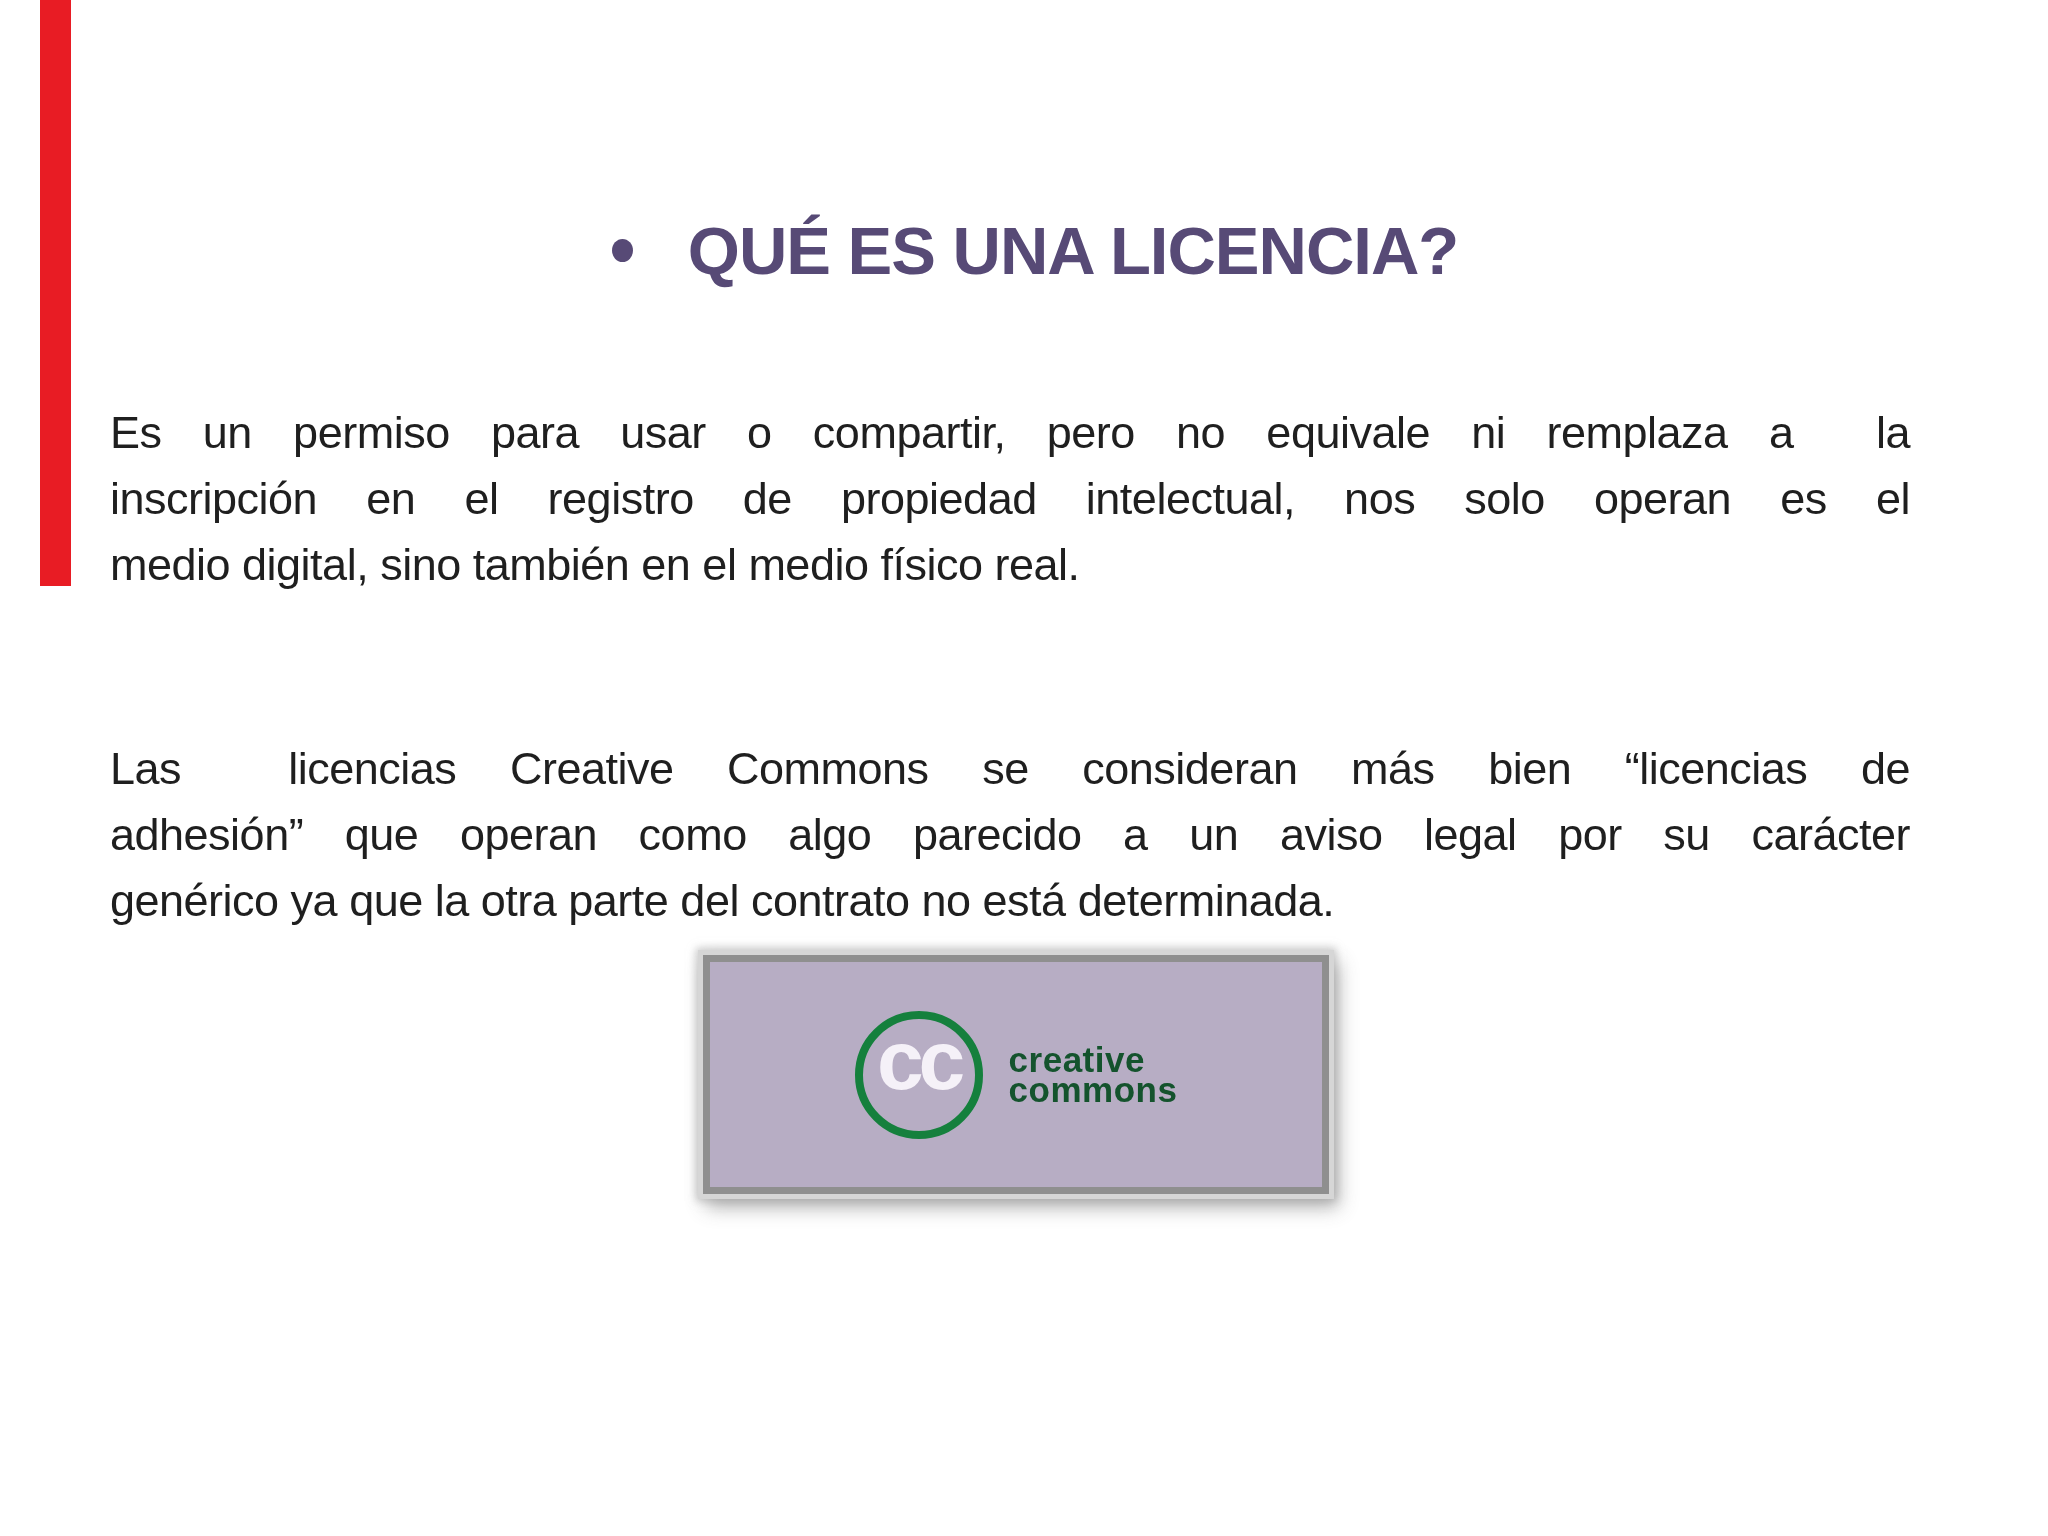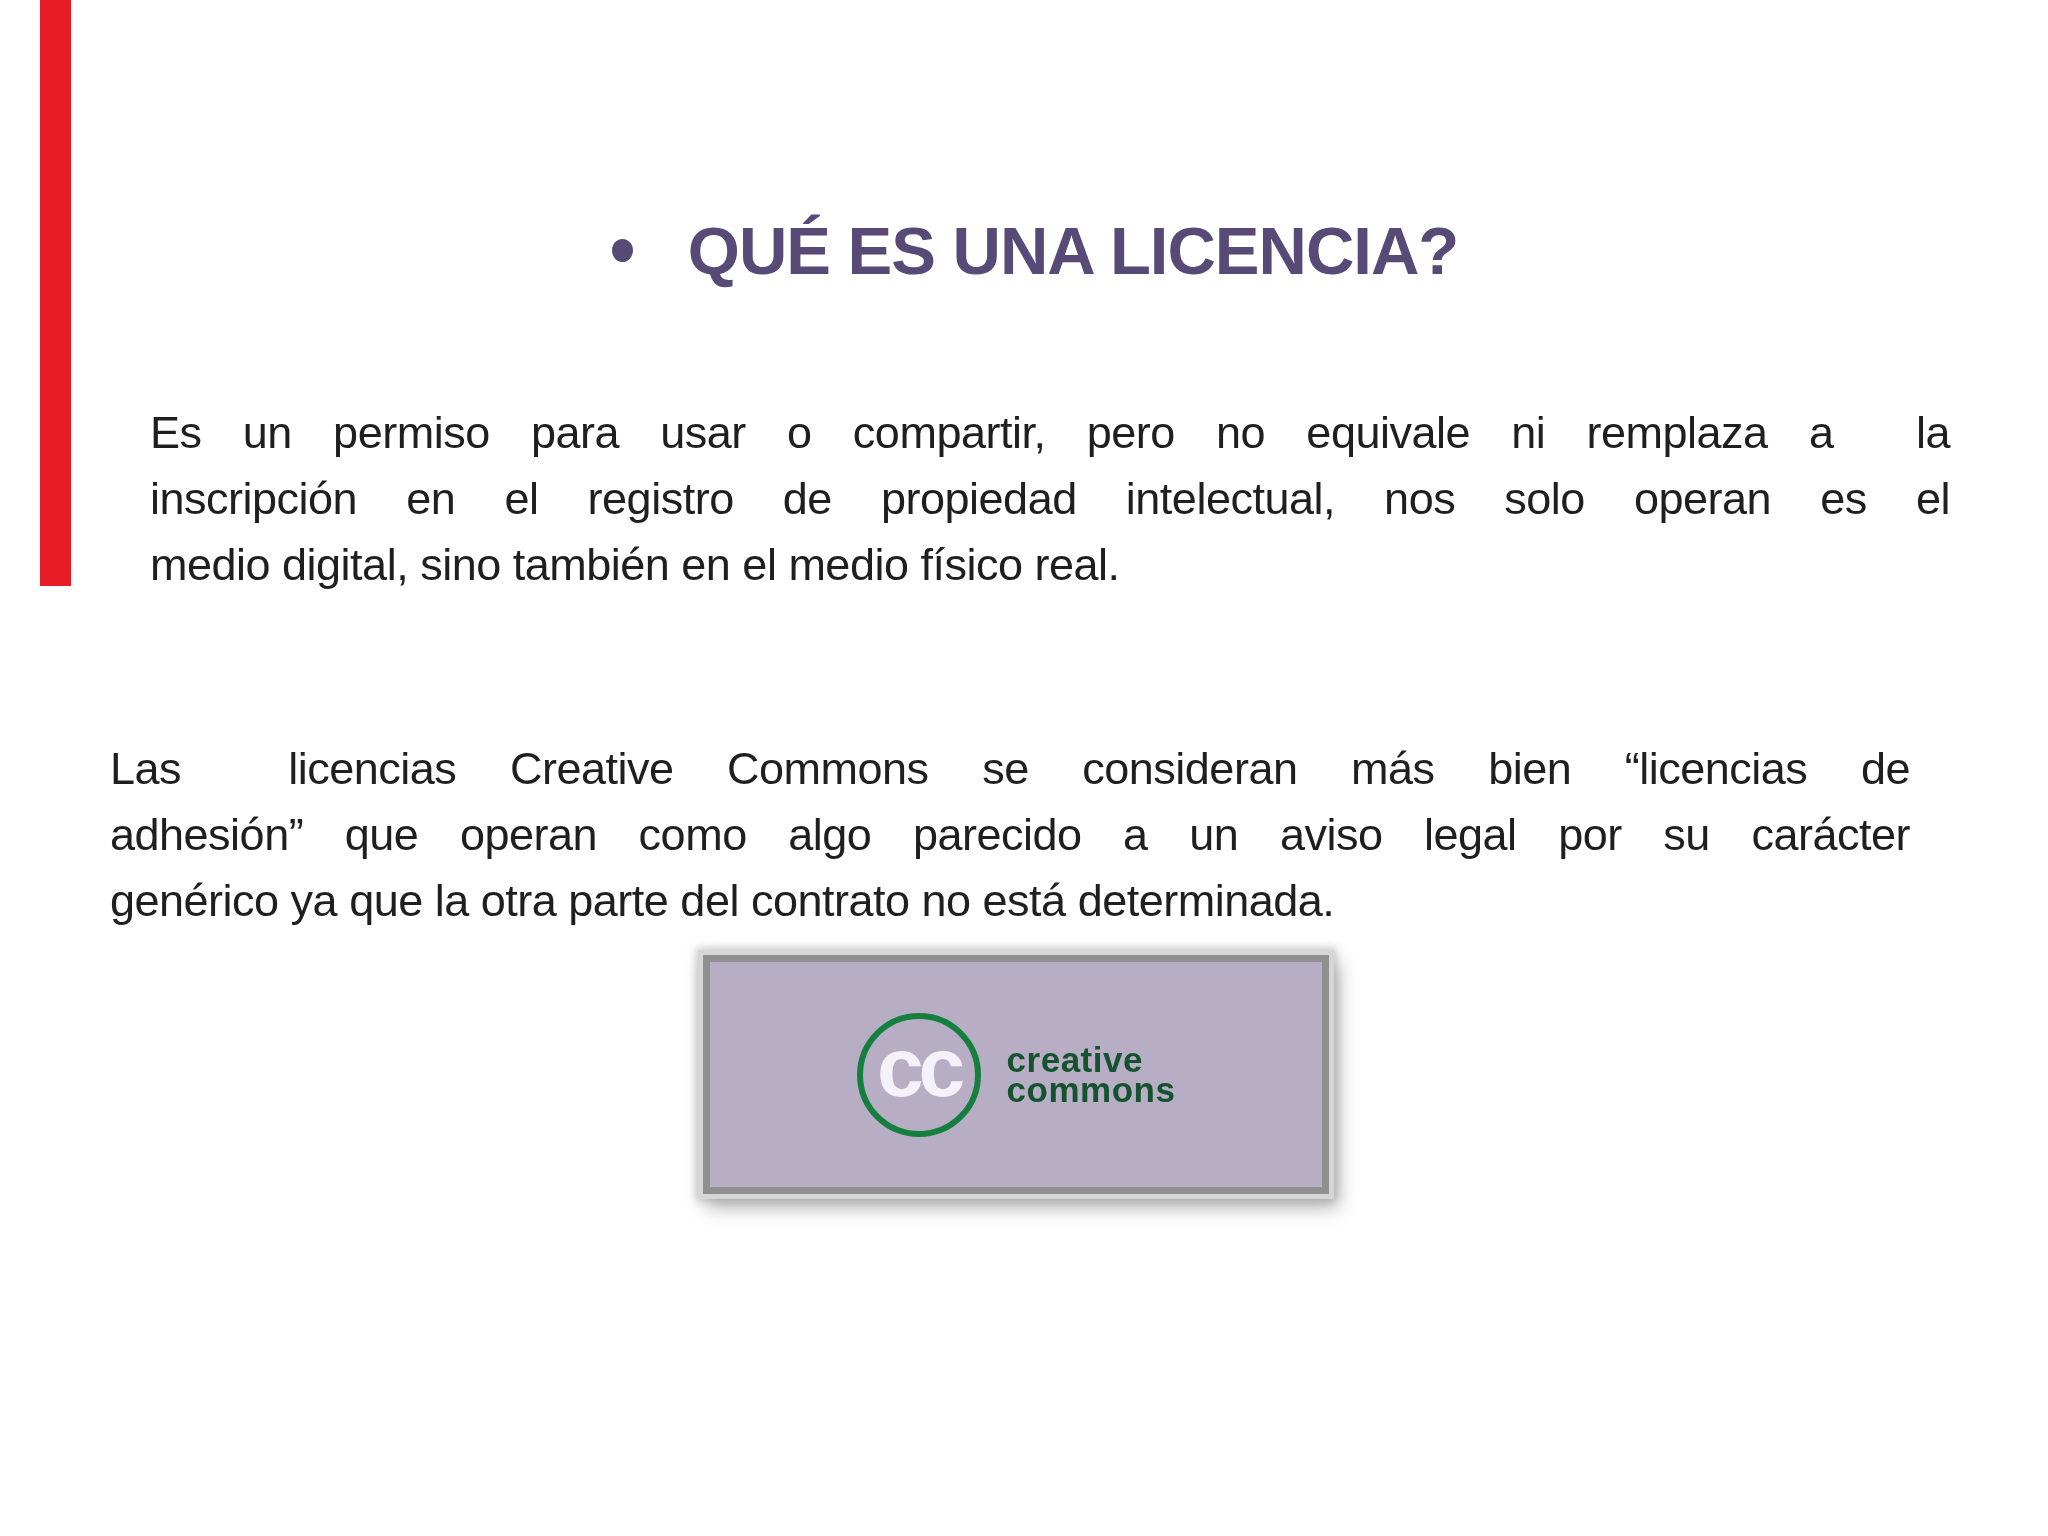--- a/index.html
+++ b/index.html
@@ -25,36 +25,36 @@
   }
   .title-text{
     color:#574a76;font-size:67px;font-weight:700;letter-spacing:-1px;
     white-space:nowrap;
   }
   
   .para{
     position:absolute;left:110px;width:1800px;
     color:#1f1f1f;font-size:45px;line-height:66px;letter-spacing:-0.5px;
   }
-  .para-1{top:400px;margin-left:40px;}
+  .para-1{top:400px;}
   .para-2{top:736px;}
   .line{text-align:justify;text-align-last:justify;}
   .line.last{text-align-last:left;}
   
   .cc-frame{
     position:absolute;left:703px;top:955px;width:612px;height:225px;
     background:#b7adc4;
     border:7px solid #8f8f8f;
     box-shadow:0 0 0 5px #d6d6d6, 0 0 8px 7px rgba(160,160,160,0.55),
                6px 10px 18px 3px rgba(80,80,80,0.45);
     display:flex;align-items:center;justify-content:center;gap:26px;
   }
   .cc-circle{
-    width:112px;height:112px;border:6px solid #15803d;border-radius:50%;
-    display:flex;align-items:center;justify-content:center;flex:0 0 auto;
+    width:112px;height:112px;border:8px solid #15803d;border-radius:50%;
+    display:flex;align-items:flex-start;justify-content:center;flex:0 0 auto;
   }
   .cc-initials{
     color:#f5f1f8;font-size:84px;font-weight:700;letter-spacing:-5px;
     transform:translateY(-7px);
   }
   .cc-wordmark{
     color:#14532d;font-size:35px;font-weight:700;line-height:30px;
     letter-spacing:0.5px;
   }
 </style>

